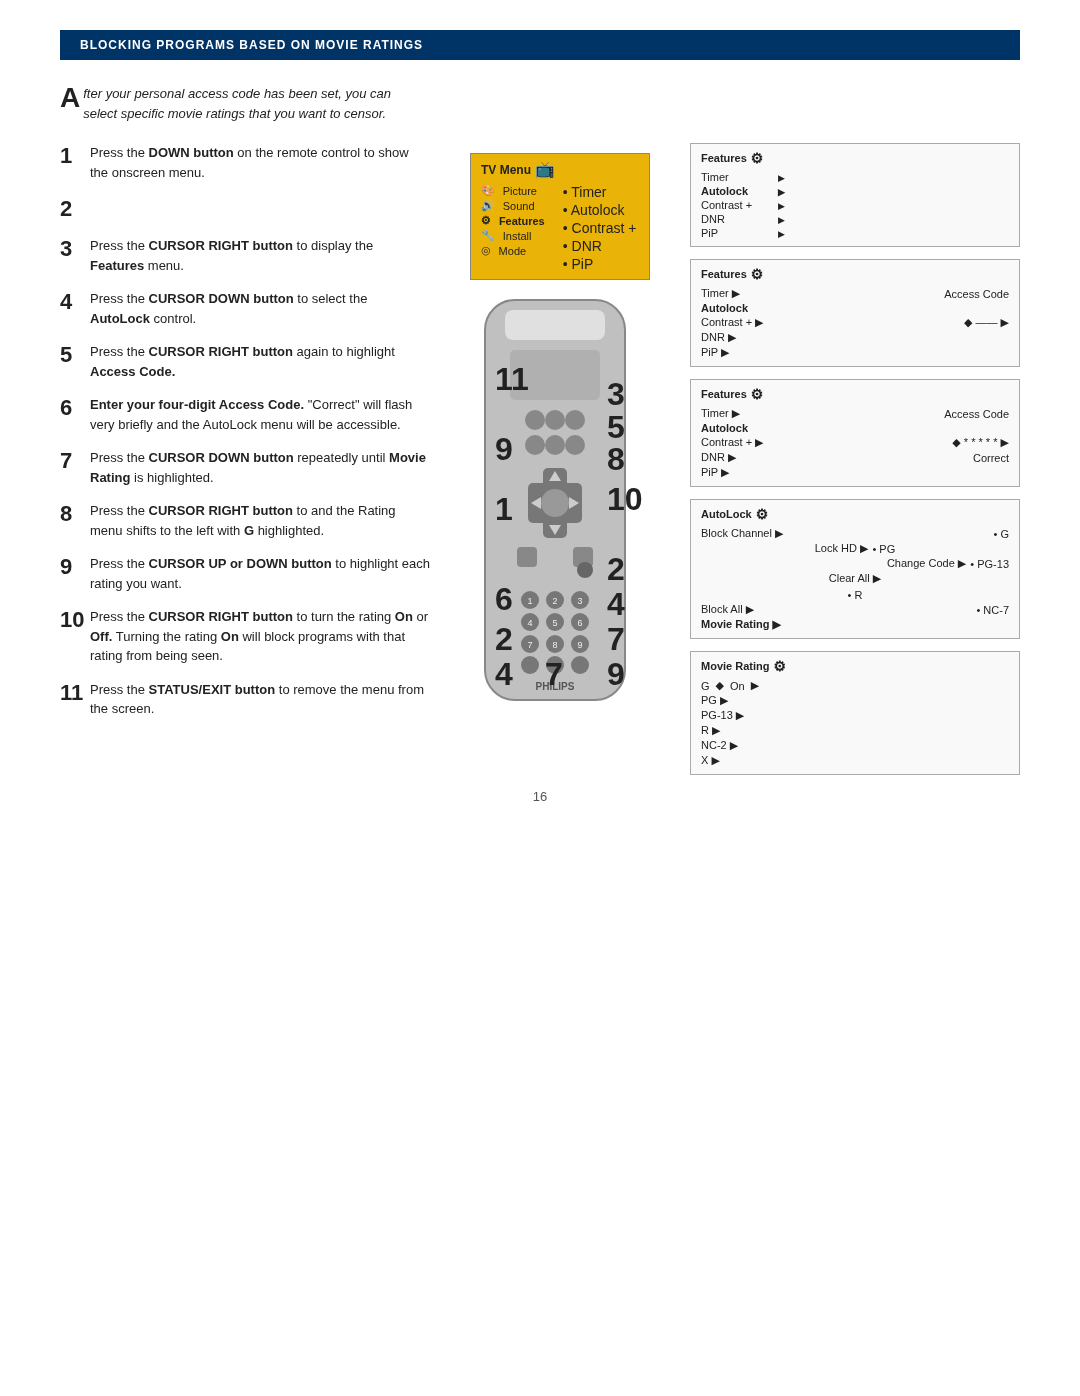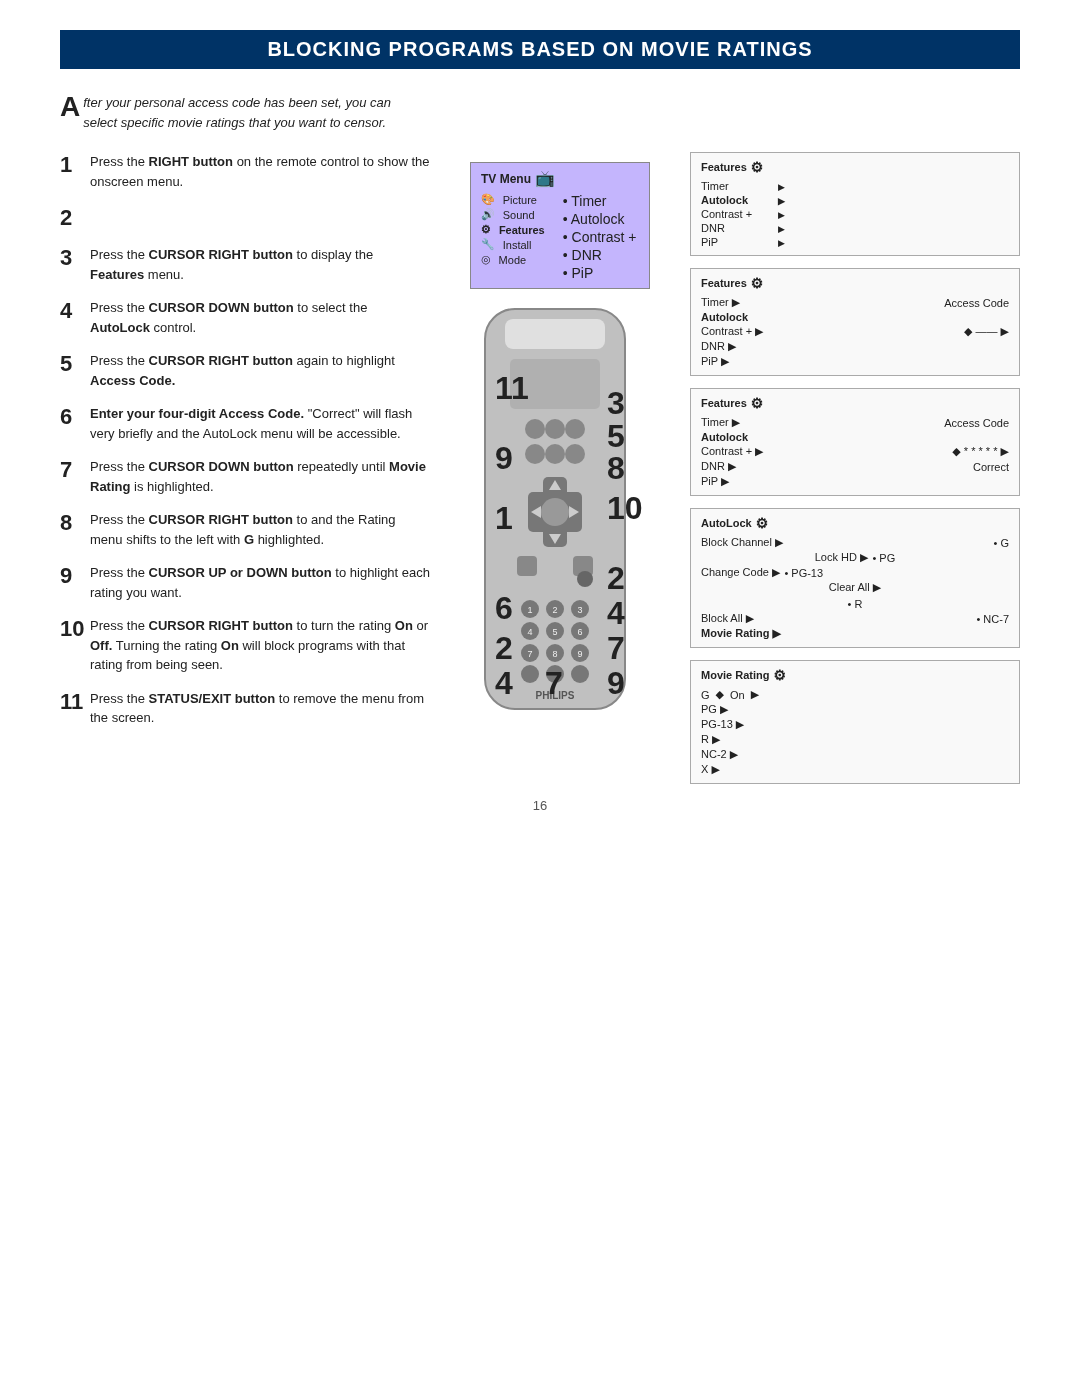--- a/index.html
+++ b/index.html
@@ -13,22 +13,22 @@
     }
     .page {
       width: 1080px;
       min-height: 1396px;
       padding: 30px 60px;
       position: relative;
     }
     .title-bar {
       background: #003366;
       color: #fff;
-      text-align: center;
-      font-size: 20px;
+      text-align: left;
+      font-size: 12px;
       font-weight: bold;
       letter-spacing: 1px;
       padding: 8px 20px;
       margin-bottom: 24px;
       text-transform: uppercase;
     }
     .intro-text {
       font-style: italic;
       font-size: 13px;
       margin-bottom: 20px;
@@ -111,21 +111,21 @@
       font-weight: bold;
     }
     .menu-box .arrow-right::after {
       content: '▶';
       font-size: 9px;
       margin-left: 3px;
     }
     .menu-col-left { min-width: 70px; }
     .tv-menu-box {
       border: 1px solid #888;
-      background: #c4b5fd;
+      background: #eab308;
       padding: 6px 10px;
       font-size: 11px;
       width: 180px;
       margin: 10px auto 0 auto;
     }
     .tv-menu-title {
       font-weight: bold;
       font-size: 12px;
       margin-bottom: 4px;
       display: flex;
@@ -166,21 +166,21 @@
     <span class="drop-cap">A</span>
     <span>fter your personal access code has been set, you can select specific movie ratings that you want to censor.</span>
   </p>
 
   <div class="main-layout">
 
     <div class="steps-col">
 
       <div class="step">
         <span class="step-num">1</span>
-        <span class="step-text">Press the <b>RIGHT button</b> on the remote control to show the onscreen menu.</span>
+        <span class="step-text">Press the <b>DOWN button</b> on the remote control to show the onscreen menu.</span>
       </div>
 
       <div class="step">
         <span class="step-num">2</span>
       </div>
 
       <div class="step">
         <span class="step-num">3</span>
         <span class="step-text">Press the <b>CURSOR RIGHT button</b> to display the <b>Features</b> menu.</span>
       </div>
@@ -420,21 +420,21 @@
           AutoLock <span style="font-size:14px;">⚙</span>
         </div>
         <div class="menu-row" style="display:flex; justify-content:space-between;">
           <span>Block Channel ▶</span>
           <span>• G</span>
         </div>
         <div class="menu-row" style="display:flex; justify-content:center;">
           <span>Lock HD ▶</span>
           <span>• PG</span>
         </div>
-        <div class="menu-row" style="display:flex; justify-content:flex-start;">
+        <div class="menu-row" style="display:flex; justify-content:flex-end;">
           <span>Change Code ▶</span>
           <span>• PG-13</span>
         </div>
         <div class="menu-row" style="display:flex; justify-content:space-between;flex-direction:column;">
           <span>Clear All ▶</span>
           <span>• R</span>
         </div>
         <div class="menu-row" style="display:flex; justify-content:space-between;">
           <span>Block All ▶</span>
           <span>• NC-7</span>

